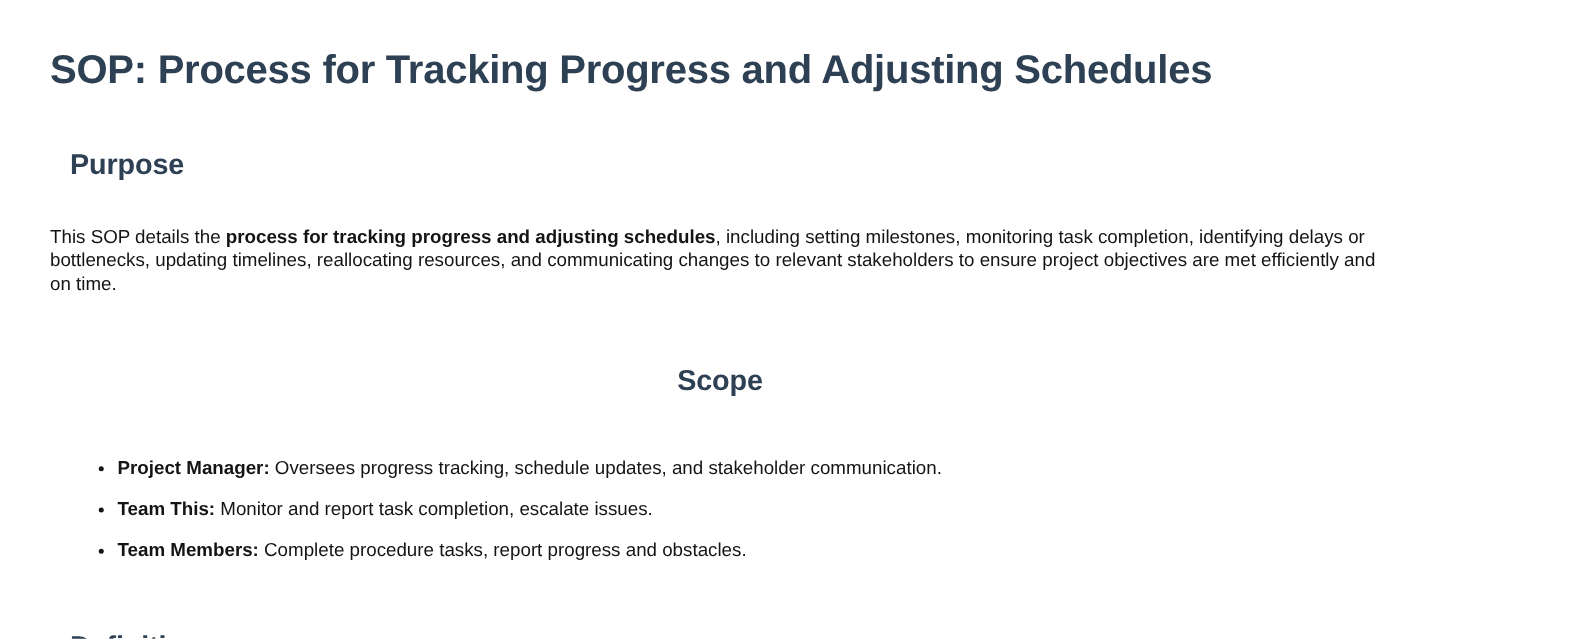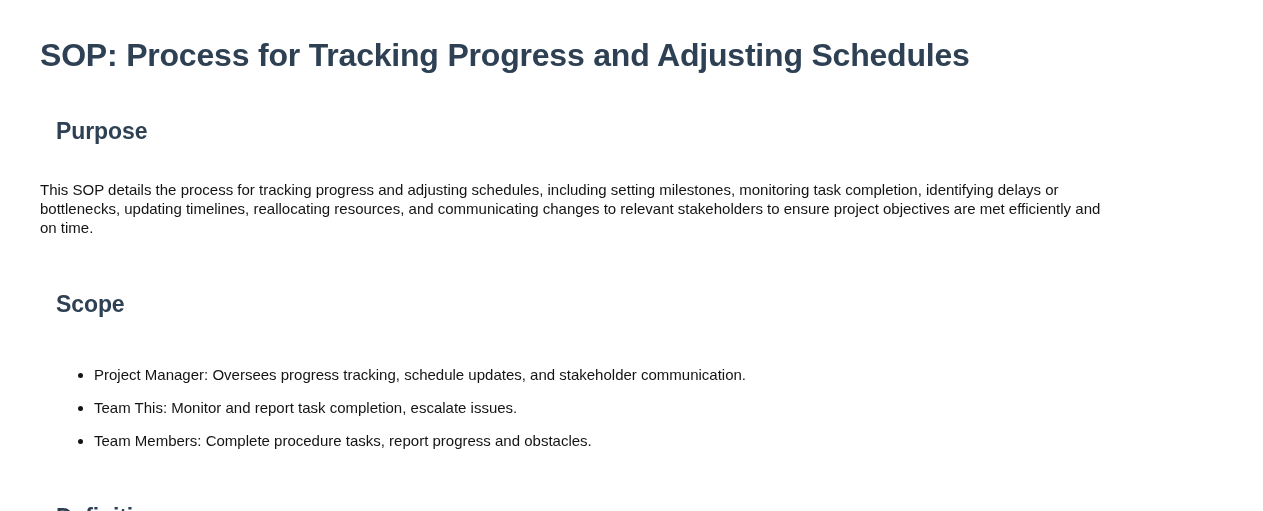--- a/index.html
+++ b/index.html
@@ -31,35 +31,35 @@
   }
   h2.section-heading {
     font-size: 23px;
     line-height: 1.2;
     font-weight: bold;
     color: #2e4053;
     margin: 16px;
     letter-spacing: -0.1px;
   }
   .h-purpose { padding-top: 28px; }
-  .h-scope { padding-top: 38px; }
+  .h-scope { padding-top: 38px; text-align: center; }
   .h-responsibility { padding-top: 38px; }
   .h-definitions { padding-top: 38px; }
 
   p.body-text {
     font-size: 15px;
     line-height: 19px;
     color: #141414;
     margin: 0;
     padding-top: 18px;
     max-width: 1155px;
   }
   p.body-text.scope-text { padding-top: 21px; }
 
-  b, strong { font-weight: normal; }
+  b, strong { font-weight: bold; }
 
   ul.resp-list {
     margin: 0;
     padding-top: 16px;
     padding-left: 40px;
     list-style-type: disc;
   }
   ul.resp-list li {
     font-size: 15px;
     line-height: 19px;

